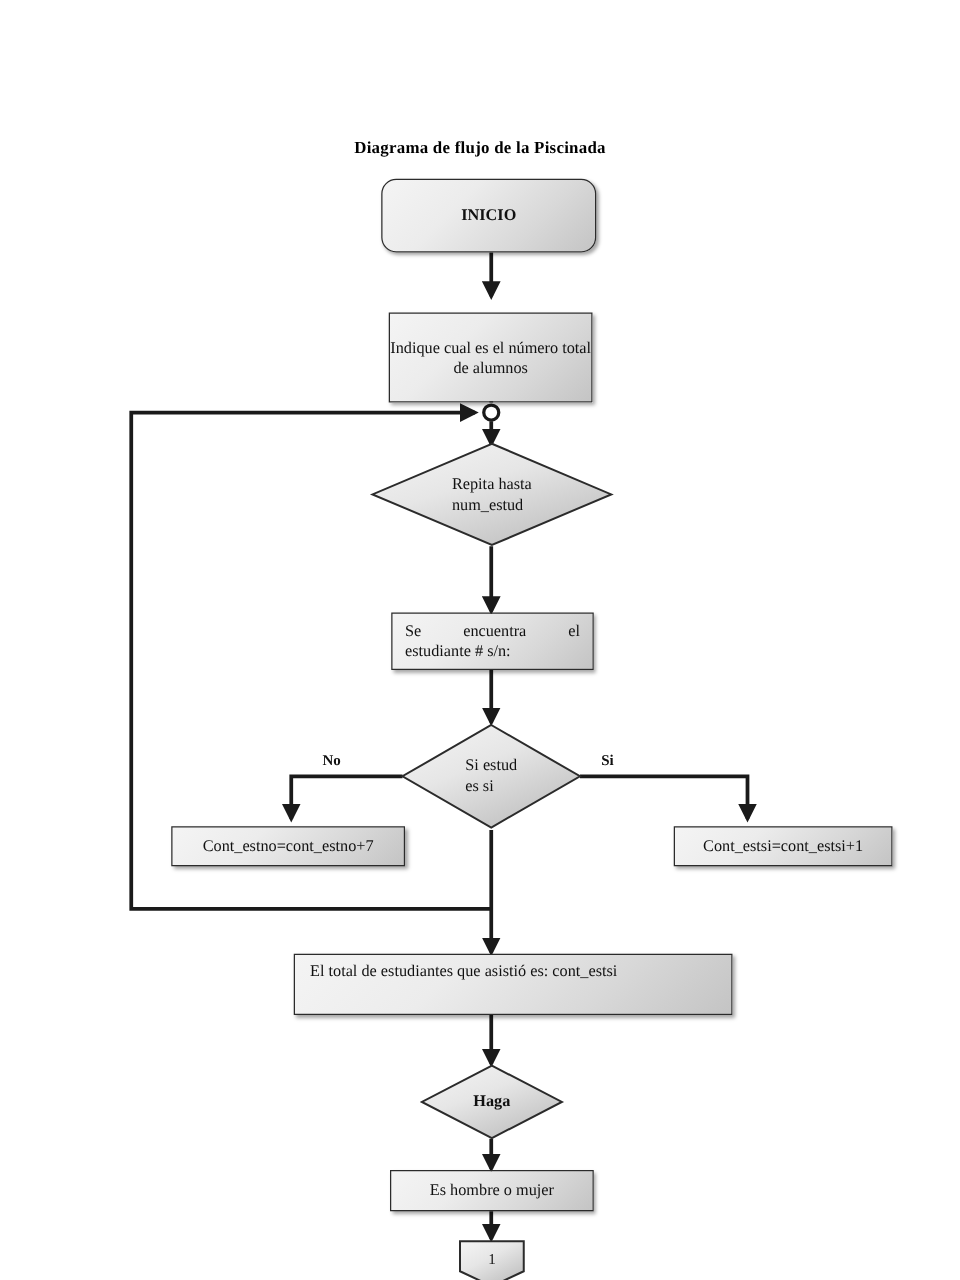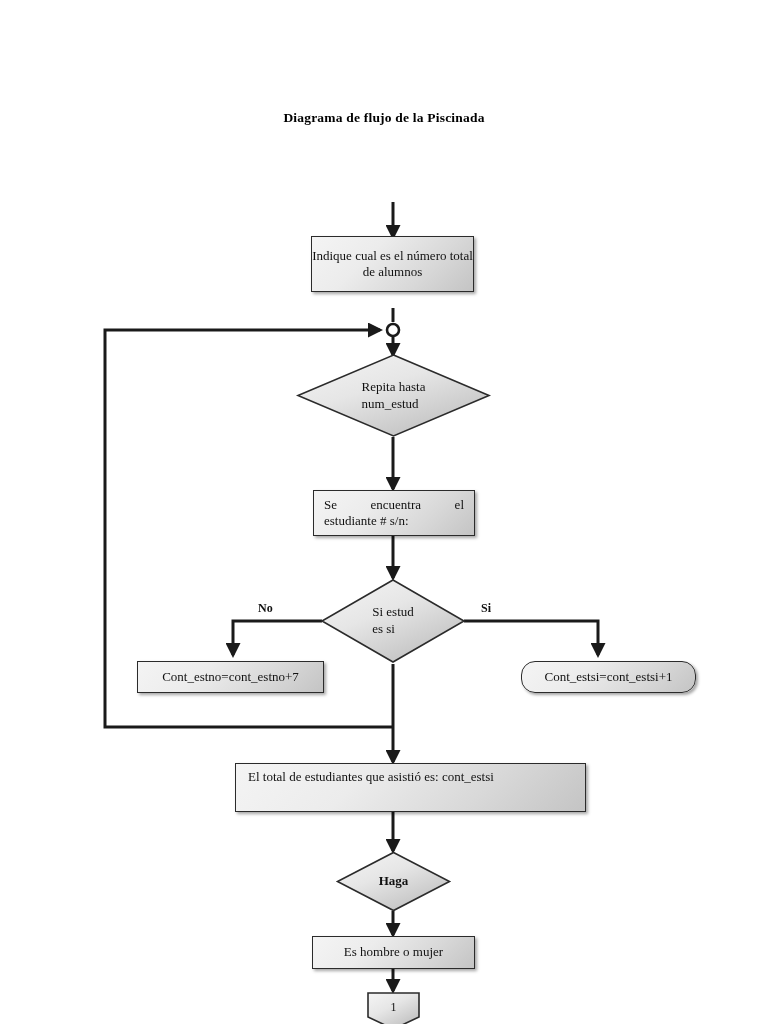--- a/index.html
+++ b/index.html
@@ -194,22 +194,25 @@
       <line x1="393" y1="812" x2="393" y2="851" marker-end="url(#arrow)"></line>
 
       <line x1="393" y1="911" x2="393" y2="935" marker-end="url(#arrow)"></line>
 
       <line x1="393" y1="969" x2="393" y2="991" marker-end="url(#arrow)"></line>
     </g>
 
     <circle cx="393" cy="330" r="6" fill="#ffffff" stroke="#1a1a1a" stroke-width="2.6"></circle>
   </svg>
 
-
-  <div class="node box" style="left:311px; top:236px; width:163px; height:56px;">
+  <div class="node box rounded box-strong" style="left:305px; top:143px; width:172px; height:59px;">
+    <span class="node-label">INICIO</span>
+  </div>
+
+  <div class="node box" style="left:311px; top:250px; width:163px; height:72px;">
     <span class="node-label">Indique cual es el número total de alumnos</span>
   </div>
 
   <div class="diamond" style="left:296px; top:353px; width:195px; height:85px;">
     <svg width="195" height="85" viewBox="0 0 195 85">
       <polygon points="97.5,2 193,42.5 97.5,83 2,42.5" fill="url(#shapeGrad)" stroke="#2b2b2b" stroke-width="1.6"></polygon>
     </svg>
     <div class="dlabel">
       <div>
         <span>Repita hasta</span><br>
@@ -235,21 +238,21 @@
     </div>
   </div>
 
   <div class="edge-label" style="left:258px; top:601px;">No</div>
   <div class="edge-label" style="left:481px; top:601px;">Si</div>
 
   <div class="node box" style="left:137px; top:661px; width:187px; height:32px;">
     <span class="node-label">Cont_estno=cont_estno+7</span>
   </div>
 
-  <div class="node box" style="left:521px; top:661px; width:175px; height:32px;border-radius:14px;">
+  <div class="node box" style="left:539px; top:661px; width:175px; height:32px;">
     <span class="node-label">Cont_estsi=cont_estsi+1</span>
   </div>
 
   <div class="node box left-text" style="left:235px; top:763px; width:351px; height:49px; display:block; padding-top:5px;">
     <span class="node-label" style="display:block;">El total de estudiantes que asistió es: cont_estsi</span>
   </div>
 
   <div class="diamond bold" style="left:336px; top:851px; width:115px; height:61px;">
     <svg width="115" height="61" viewBox="0 0 115 61">
       <polygon points="57.5,1.5 113.5,30.5 57.5,59.5 1.5,30.5" fill="url(#shapeGrad)" stroke="#2b2b2b" stroke-width="1.6"></polygon>

